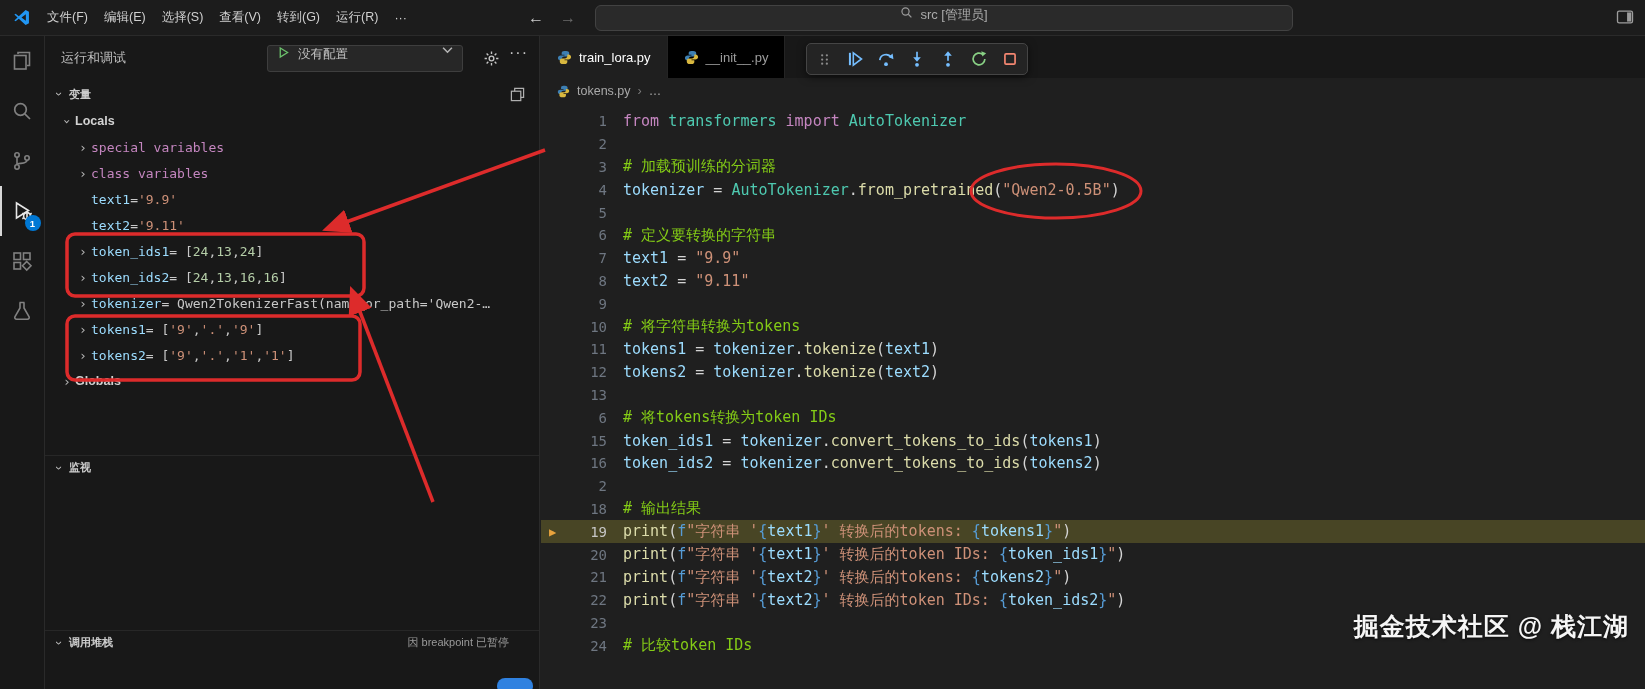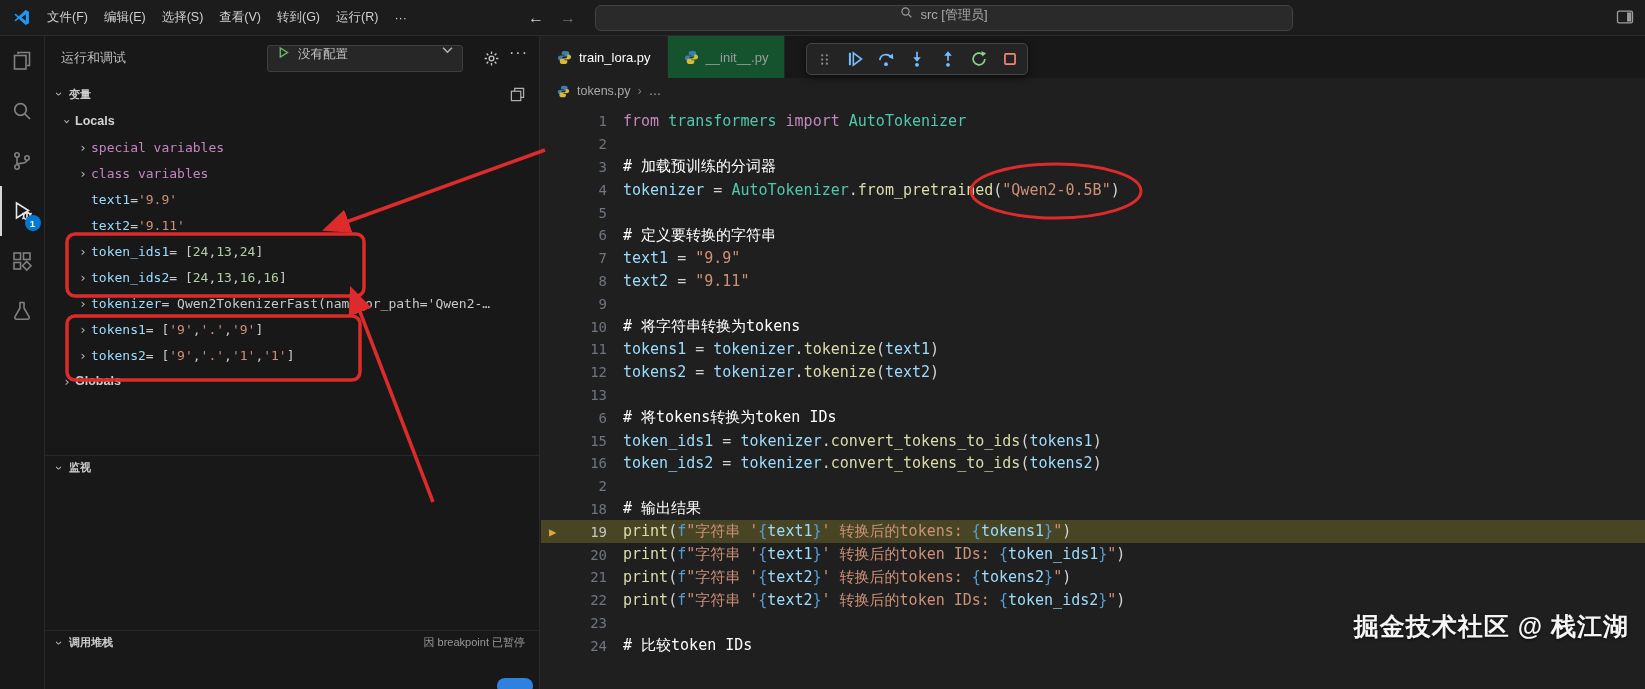--- a/index.html
+++ b/index.html
@@ -42,60 +42,60 @@
   .gear-btn{position:absolute;left:438px;top:14px;display:flex}
   .more-btn{position:absolute;left:464px;top:8px;font-size:16px;color:#c5c5c5;letter-spacing:1px}
 
   .section-header{position:absolute;left:0;right:0;height:24px;display:flex;align-items:center;gap:4px;
                   padding-left:8px;font-size:11px;font-weight:700;color:#cbcbcb}
   .section-header .chevron{color:#bdbdbd;font-size:12px;font-weight:400;display:inline-block;
                            transform:rotate(90deg);width:12px;text-align:center}
   .hdr-variables{top:46px}
   .hdr-watch{top:419px;border-top:1px solid #272727}
   .hdr-callstack{top:594px;border-top:1px solid #272727}
-  .callstack-status{margin-left:auto;margin-right:14px;font-weight:400;font-size:11px;color:#9a9a9a}
+  .callstack-status{margin-left:auto;margin-right:30px;font-weight:400;font-size:11px;color:#9a9a9a}
   .hdr-spacer{margin-left:auto;margin-right:14px;display:flex}
 
   .var-tree{position:absolute;top:72px;left:0;right:0}
   .var-row{height:26px;display:flex;align-items:center;font-family:"DejaVu Sans Mono",monospace;
            font-size:13px;white-space:nowrap;overflow:hidden}
   .chev{width:16px;flex:0 0 16px;color:#b6b6b6;font-size:13px;display:inline-flex;justify-content:center}
   .chev.open{transform:rotate(90deg)}
   .vname{color:#9cdcfe}
   .vname.scope{font-family:"Liberation Sans",sans-serif;font-weight:700;color:#d2d2d2;font-size:12.5px}
   .vname.group{color:#c586c0}
   .vv-p{color:#c8c8c8}.vv-s{color:#ce9178}.vv-n{color:#b5cea8}
   .paused-pill{position:absolute;left:452px;top:642px;width:36px;height:16px;border-radius:8px;background:#2f81e0}
 
   
   .editor{position:absolute;left:541px;top:36px;right:0;bottom:0;background:#1f1f1f;overflow:hidden}
   .tabbar{position:absolute;top:0;left:0;right:0;height:42px;background:#181818;display:flex}
   .tab{height:42px;display:flex;align-items:center;gap:7px;padding:0 16px;font-size:13px;
-       background:#14532d;color:#9d9d9d;border-right:1px solid #242424;white-space:nowrap}
+       background:#000000;color:#9d9d9d;border-right:1px solid #242424;white-space:nowrap}
   .tab.active{background:#1f1f1f;color:#fff}
   .breadcrumb{position:absolute;top:42px;left:0;right:0;height:26px;display:flex;align-items:center;
               gap:7px;padding-left:16px;font-size:12.5px;color:#a9a9a9}
   .crumb-sep{color:#7c7c7c}
 
   .debug-toolbar{position:absolute;left:265px;top:7px;height:32px;background:#242424;
                  border:1px solid #454545;border-radius:5px;display:flex;align-items:center;
                  padding:0 7px;gap:11px;box-shadow:0 2px 8px rgba(0,0,0,.55);z-index:10}
   .dt-btn{display:flex;align-items:center;justify-content:center;width:20px;height:24px}
 
   .code{position:absolute;top:74px;left:0;right:0;font-family:"DejaVu Sans Mono",monospace;font-size:15px}
   .code-line{height:22.8px;display:flex;align-items:center}
   .gutter{width:70px;flex:0 0 70px;position:relative;text-align:right;color:#6e7681;
           font-size:14px;padding-right:4px}
   .exec-arrow{position:absolute;left:8px;top:50%;transform:translateY(-50%);color:#e8a33d;font-size:12px}
   .lcontent{padding-left:12px;white-space:pre}
   .lcontent span{white-space:pre}
   .code-line.current{background:rgba(220,205,60,.22)}
   .code-line.current .lnum{color:#c6c6c6}
   .tk-k{color:#c586c0}.tk-c{color:#4ec9b0}.tk-f{color:#dcdcaa}.tk-s{color:#ce9178}
-  .tk-m{color:#ffffff}.tk-v{color:#9cdcfe}.tk-p{color:#d4d4d4}.tk-b{color:#569cd6}
+  .tk-m{color:#84cc16}.tk-v{color:#9cdcfe}.tk-p{color:#d4d4d4}.tk-b{color:#569cd6}
 
   .watermark{position:absolute;right:16px;top:574px;font-size:25px;color:#f5f5f5;
              letter-spacing:1px;font-weight:700;text-shadow:0 1px 3px rgba(0,0,0,.7);z-index:20}
 
   
   .annotations{position:absolute;left:0;top:0;z-index:40;pointer-events:none}
 </style>
 </head>
 <body>
 

